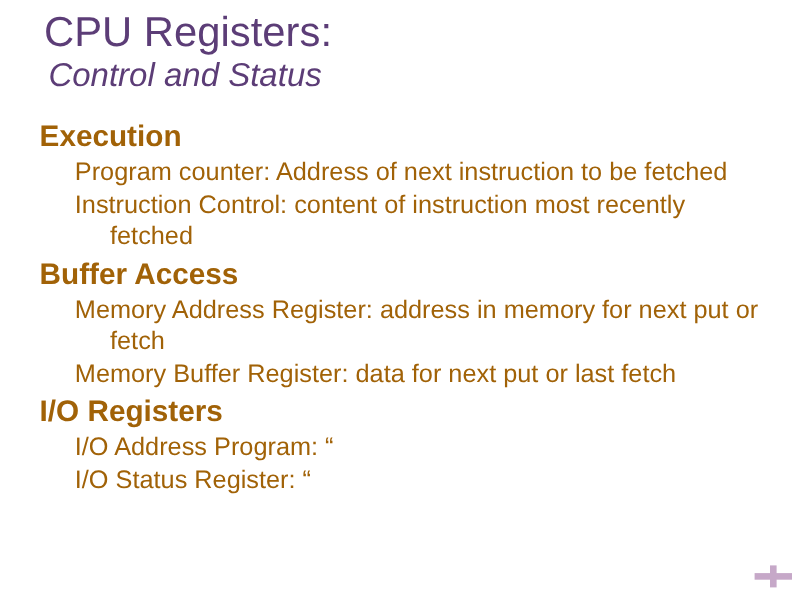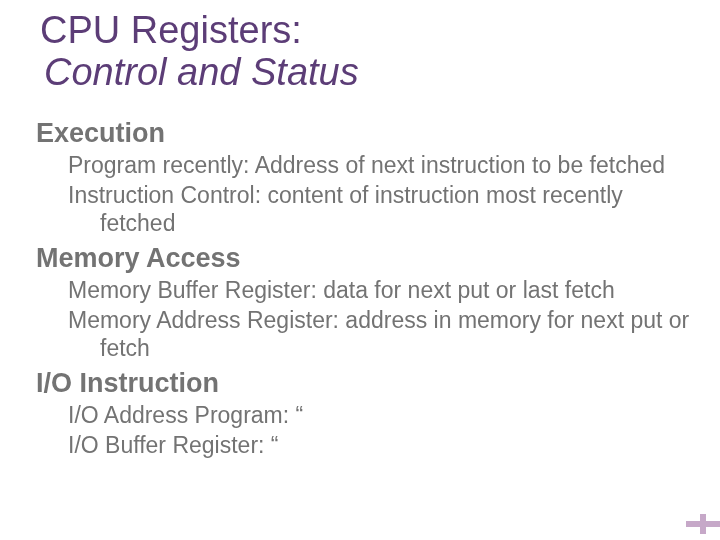--- a/index.html
+++ b/index.html
@@ -21,30 +21,30 @@
   .title-block {
     padding: 10px 0 0 40px;
   }
   .title-main {
     font-size: 38px;
     color: #5c3d77;
     font-weight: 400;
     line-height: 1.1;
   }
   .title-sub {
-    font-size: 38px;
+    font-size: 30px;
     color: #5c3d77;
     font-style: italic;
     font-weight: 400;
     line-height: 1.1;
     margin-left: 4px;
   }
   .content {
     padding: 18px 30px 0 36px;
-    color: #737373;
+    color: #a16207;
   }
   .section-head {
     font-size: 27px;
     font-weight: bold;
     margin: 6px 0 2px 0;
   }
   .item {
     font-size: 23px;
     line-height: 1.22;
     margin: 0 0 2px 32px;
@@ -83,27 +83,27 @@
 <div class="slide">
 
   <div class="title-block">
     <div class="title-main">CPU Registers:</div>
     <div class="title-sub">Control and Status</div>
   </div>
 
   <div class="content">
 
     <div class="section-head">Execution</div>
-    <div class="item">Program recently:  Address of next instruction to be fetched</div>
+    <div class="item">Program counter:  Address of next instruction to be fetched</div>
     <div class="item">Instruction Control:  content of instruction most recently fetched</div>
 
-    <div class="section-head">Memory Access</div>
+    <div class="section-head">Buffer Access</div>
+    <div class="item">Memory Address Register:  address in memory for next put or fetch</div>
     <div class="item">Memory Buffer Register:  data for next put or last fetch</div>
-    <div class="item">Memory Address Register:  address in memory for next put or fetch</div>
 
-    <div class="section-head">I/O Instruction</div>
+    <div class="section-head">I/O Registers</div>
     <div class="item">I/O Address Program:  “</div>
-    <div class="item">I/O Buffer Register:   “</div>
+    <div class="item">I/O Status Register:   “</div>
 
   </div>
 
   <div class="bottom-accent"></div>
 </div>
 
 </body></html>

